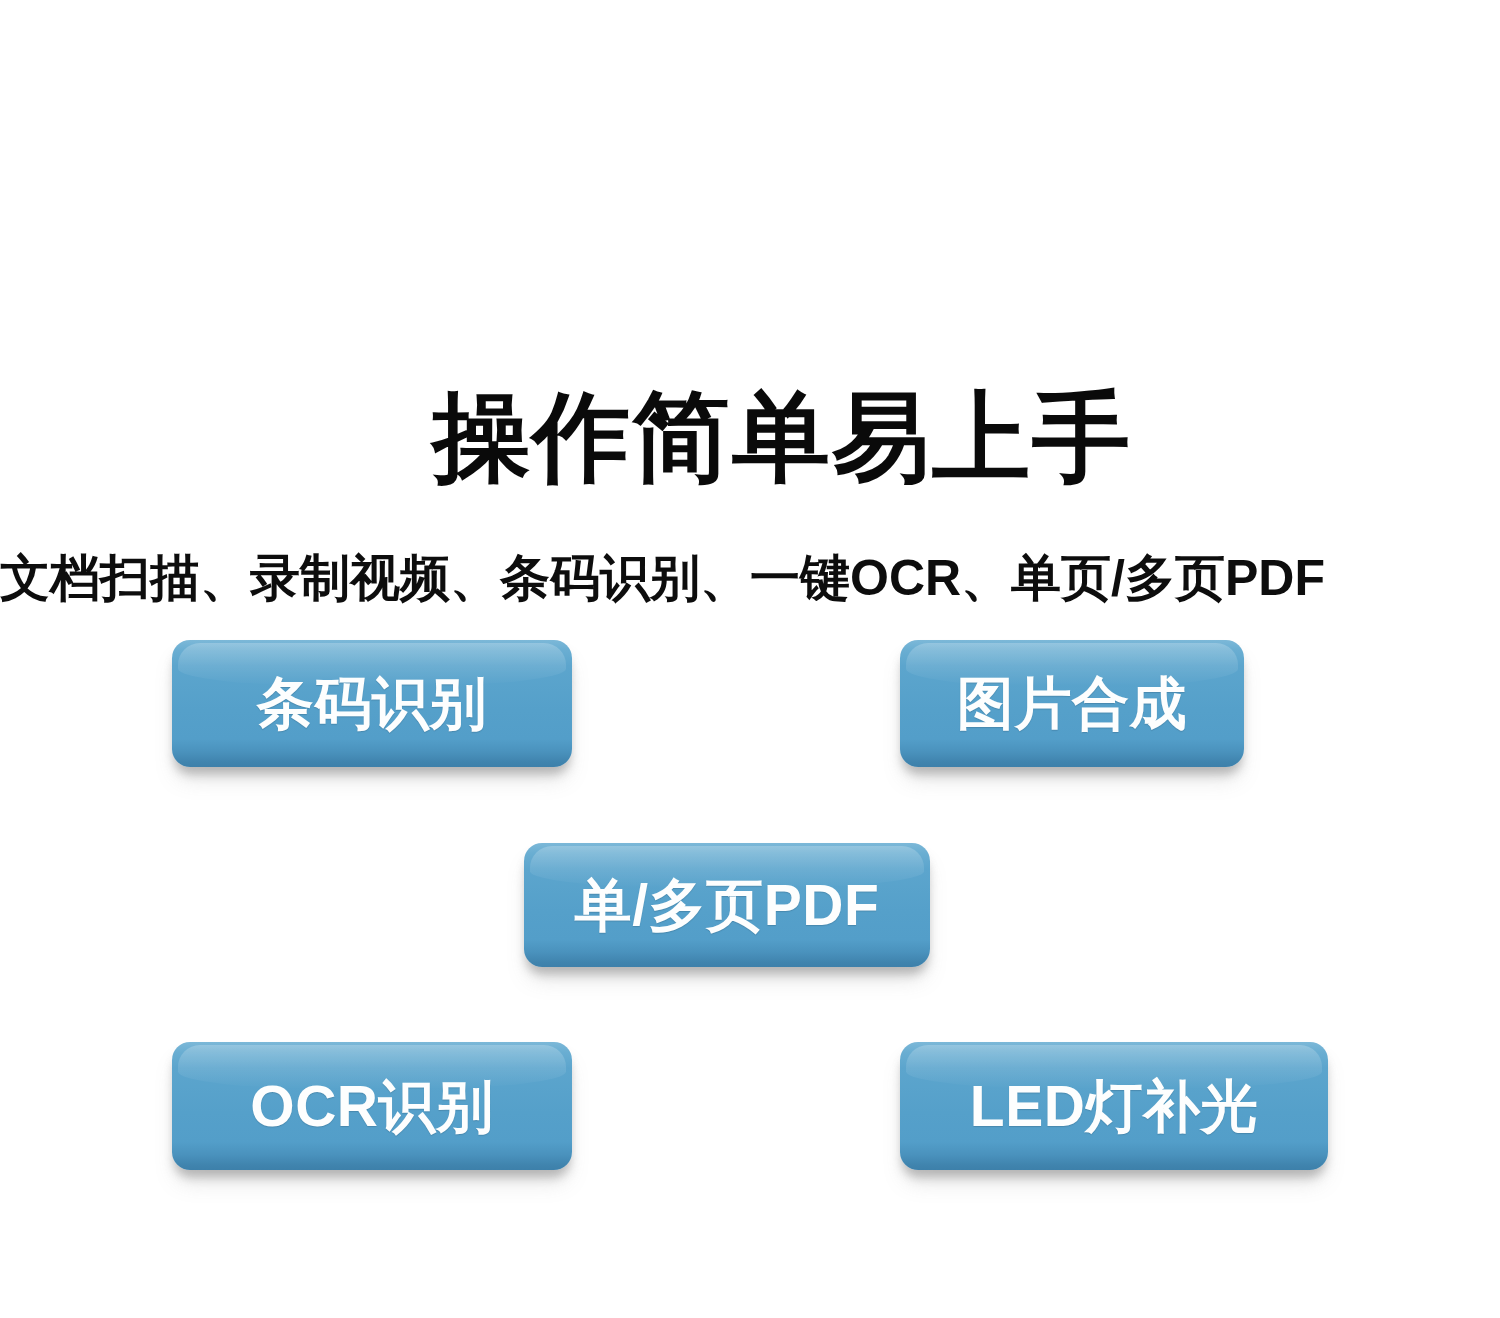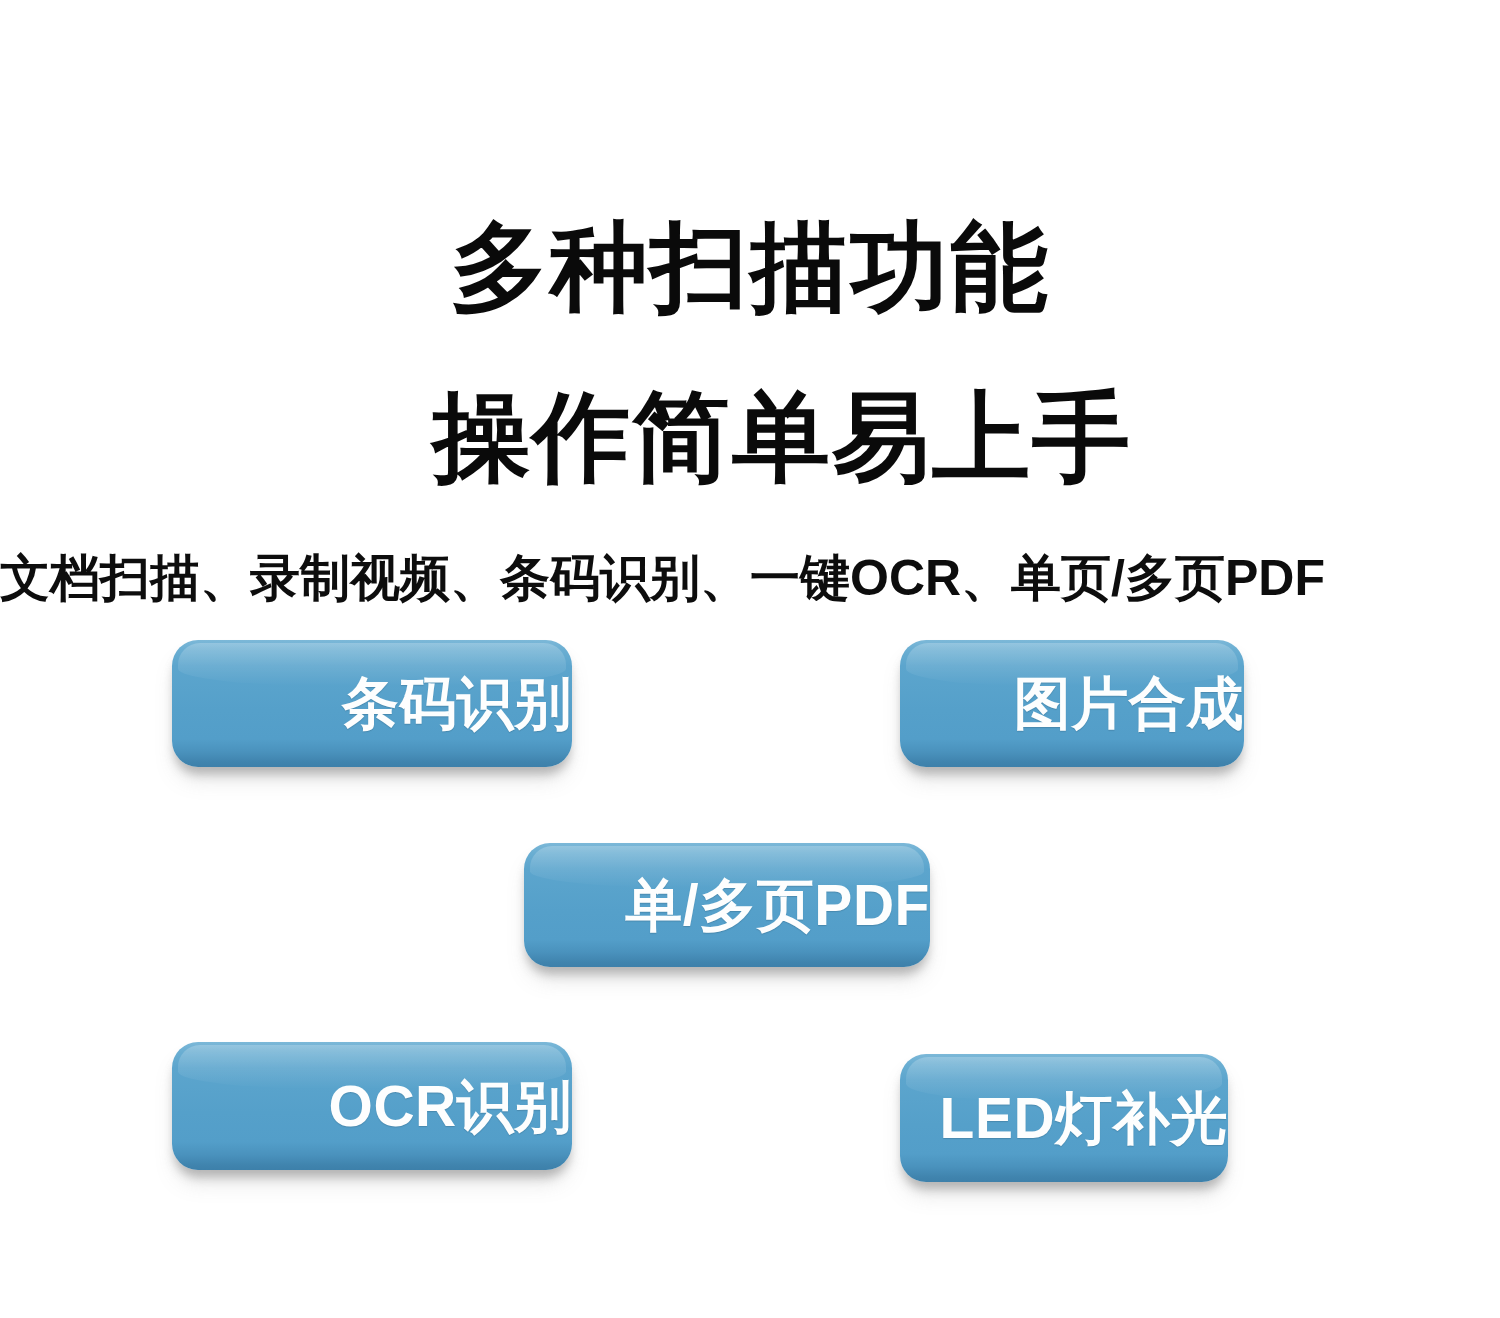--- a/index.html
+++ b/index.html
@@ -54,37 +54,37 @@
     font-size: 50px;
     font-weight: 700;
     line-height: 1.2;
     white-space: nowrap;
   }
 
   
   .feature-btn {
     position: absolute;
     box-sizing: border-box;
-    border-radius: 26px;
+    border-radius: 18px;
     background:
       linear-gradient(to bottom,
         #7cb8d8 0px,
         #6aaed2 10px,
         #5ca5cd 26px,
         #55a0ca 55%,
         #539ec9 78%,
         #4a92bd 88%,
         #4084ae 96%,
         #3d80aa 100%);
     box-shadow:
       0 9px 10px -2px rgba(120,120,120,0.42),
       0 16px 22px -6px rgba(140,140,140,0.30);
     display: flex;
     align-items: center;
-    justify-content: flex-end;
+    justify-content: center;
     cursor: pointer;
     user-select: none;
   }
   .feature-btn::after {
     
     content: "";
     position: absolute;
     left: 6px;
     right: 6px;
     top: 3px;
@@ -102,28 +102,27 @@
     letter-spacing: 0.01em;
     line-height: 1;
     white-space: nowrap;
     text-shadow: 0 1px 1px rgba(40,80,105,0.28);
   }
 
   #btn-barcode      { left: 172px; top: 640px;  width: 400px; height: 127px; }
   #btn-image-merge  { left: 900px; top: 640px;  width: 344px; height: 127px; }
   #btn-pdf          { left: 524px; top: 843px;  width: 406px; height: 124px; }
   #btn-ocr          { left: 172px; top: 1042px; width: 400px; height: 128px; }
-  #btn-led          { left: 900px; top: 1042px; width: 328px; height: 128px; margin-top: 12px; }
+  #btn-led          { left: 900px; top: 1042px; width: 428px; height: 128px; }
 </style>
 </head>
 <body>
 
 <div id="page">
 
-  <h1 class="headline" id="headline-1">多种扫描功能</h1>
 
   <h1 class="headline" id="headline-2">操作简单易上手</h1>
 
   <p id="subheadline">文档扫描、录制视频、条码识别、一键OCR、单页/多页PDF</p>
 
   <div class="feature-btn" id="btn-barcode">
     <span class="btn-label">条码识别</span>
   </div>
 
   <div class="feature-btn" id="btn-image-merge">

